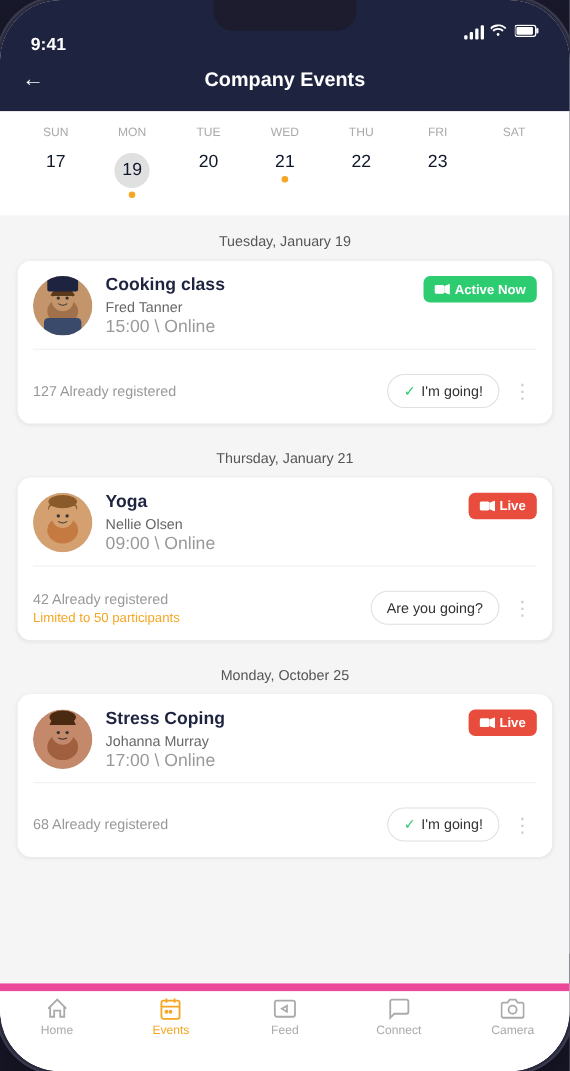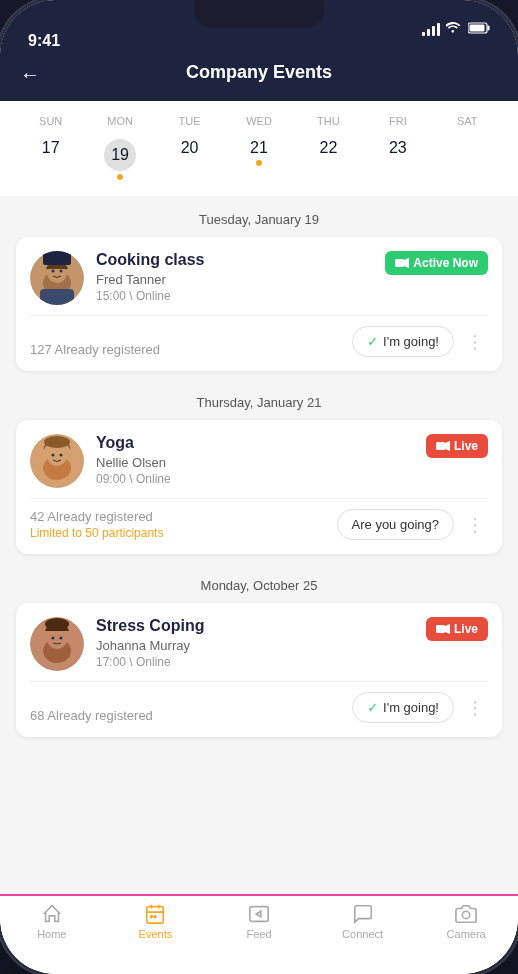--- a/index.html
+++ b/index.html
@@ -221,21 +221,21 @@
       margin-bottom: 3px;
     }
 
     .event-host {
       font-size: 13px;
       color: #666;
       margin-bottom: 2px;
     }
 
     .event-time {
-      font-size: 12px;
+      font-size: 16px;
       color: #999;
     }
 
     .event-badge {
       display: flex;
       align-items: center;
       gap: 4px;
       padding: 5px 10px;
       border-radius: 6px;
       font-size: 12px;
@@ -248,24 +248,24 @@
       color: white;
     }
 
     .badge-red {
       background: #e74c3c;
       color: white;
     }
 
     .event-card-bottom {
       display: flex;
-      align-items: flex-end;
+      align-items: center;
       justify-content: space-between;
       border-top: 1px solid #f0f0f0;
-      padding-top: 10px;
+      padding-top: 22px;
     }
 
     .registered-info {
       display: flex;
       flex-direction: column;
     }
 
     .registered-count {
       font-size: 13px;
       color: #999;
@@ -311,21 +311,21 @@
     }
 
     
     .bottom-nav {
       position: absolute;
       bottom: 0;
       left: 0;
       right: 0;
       height: 80px;
       background: white;
-      border-top: 2px solid #ec4899;
+      border-top: 7px solid #ec4899;
       display: flex;
       align-items: center;
       justify-content: space-around;
       padding-bottom: 27px;
     }
 
     .nav-item {
       display: flex;
       flex-direction: column;
       align-items: center;

